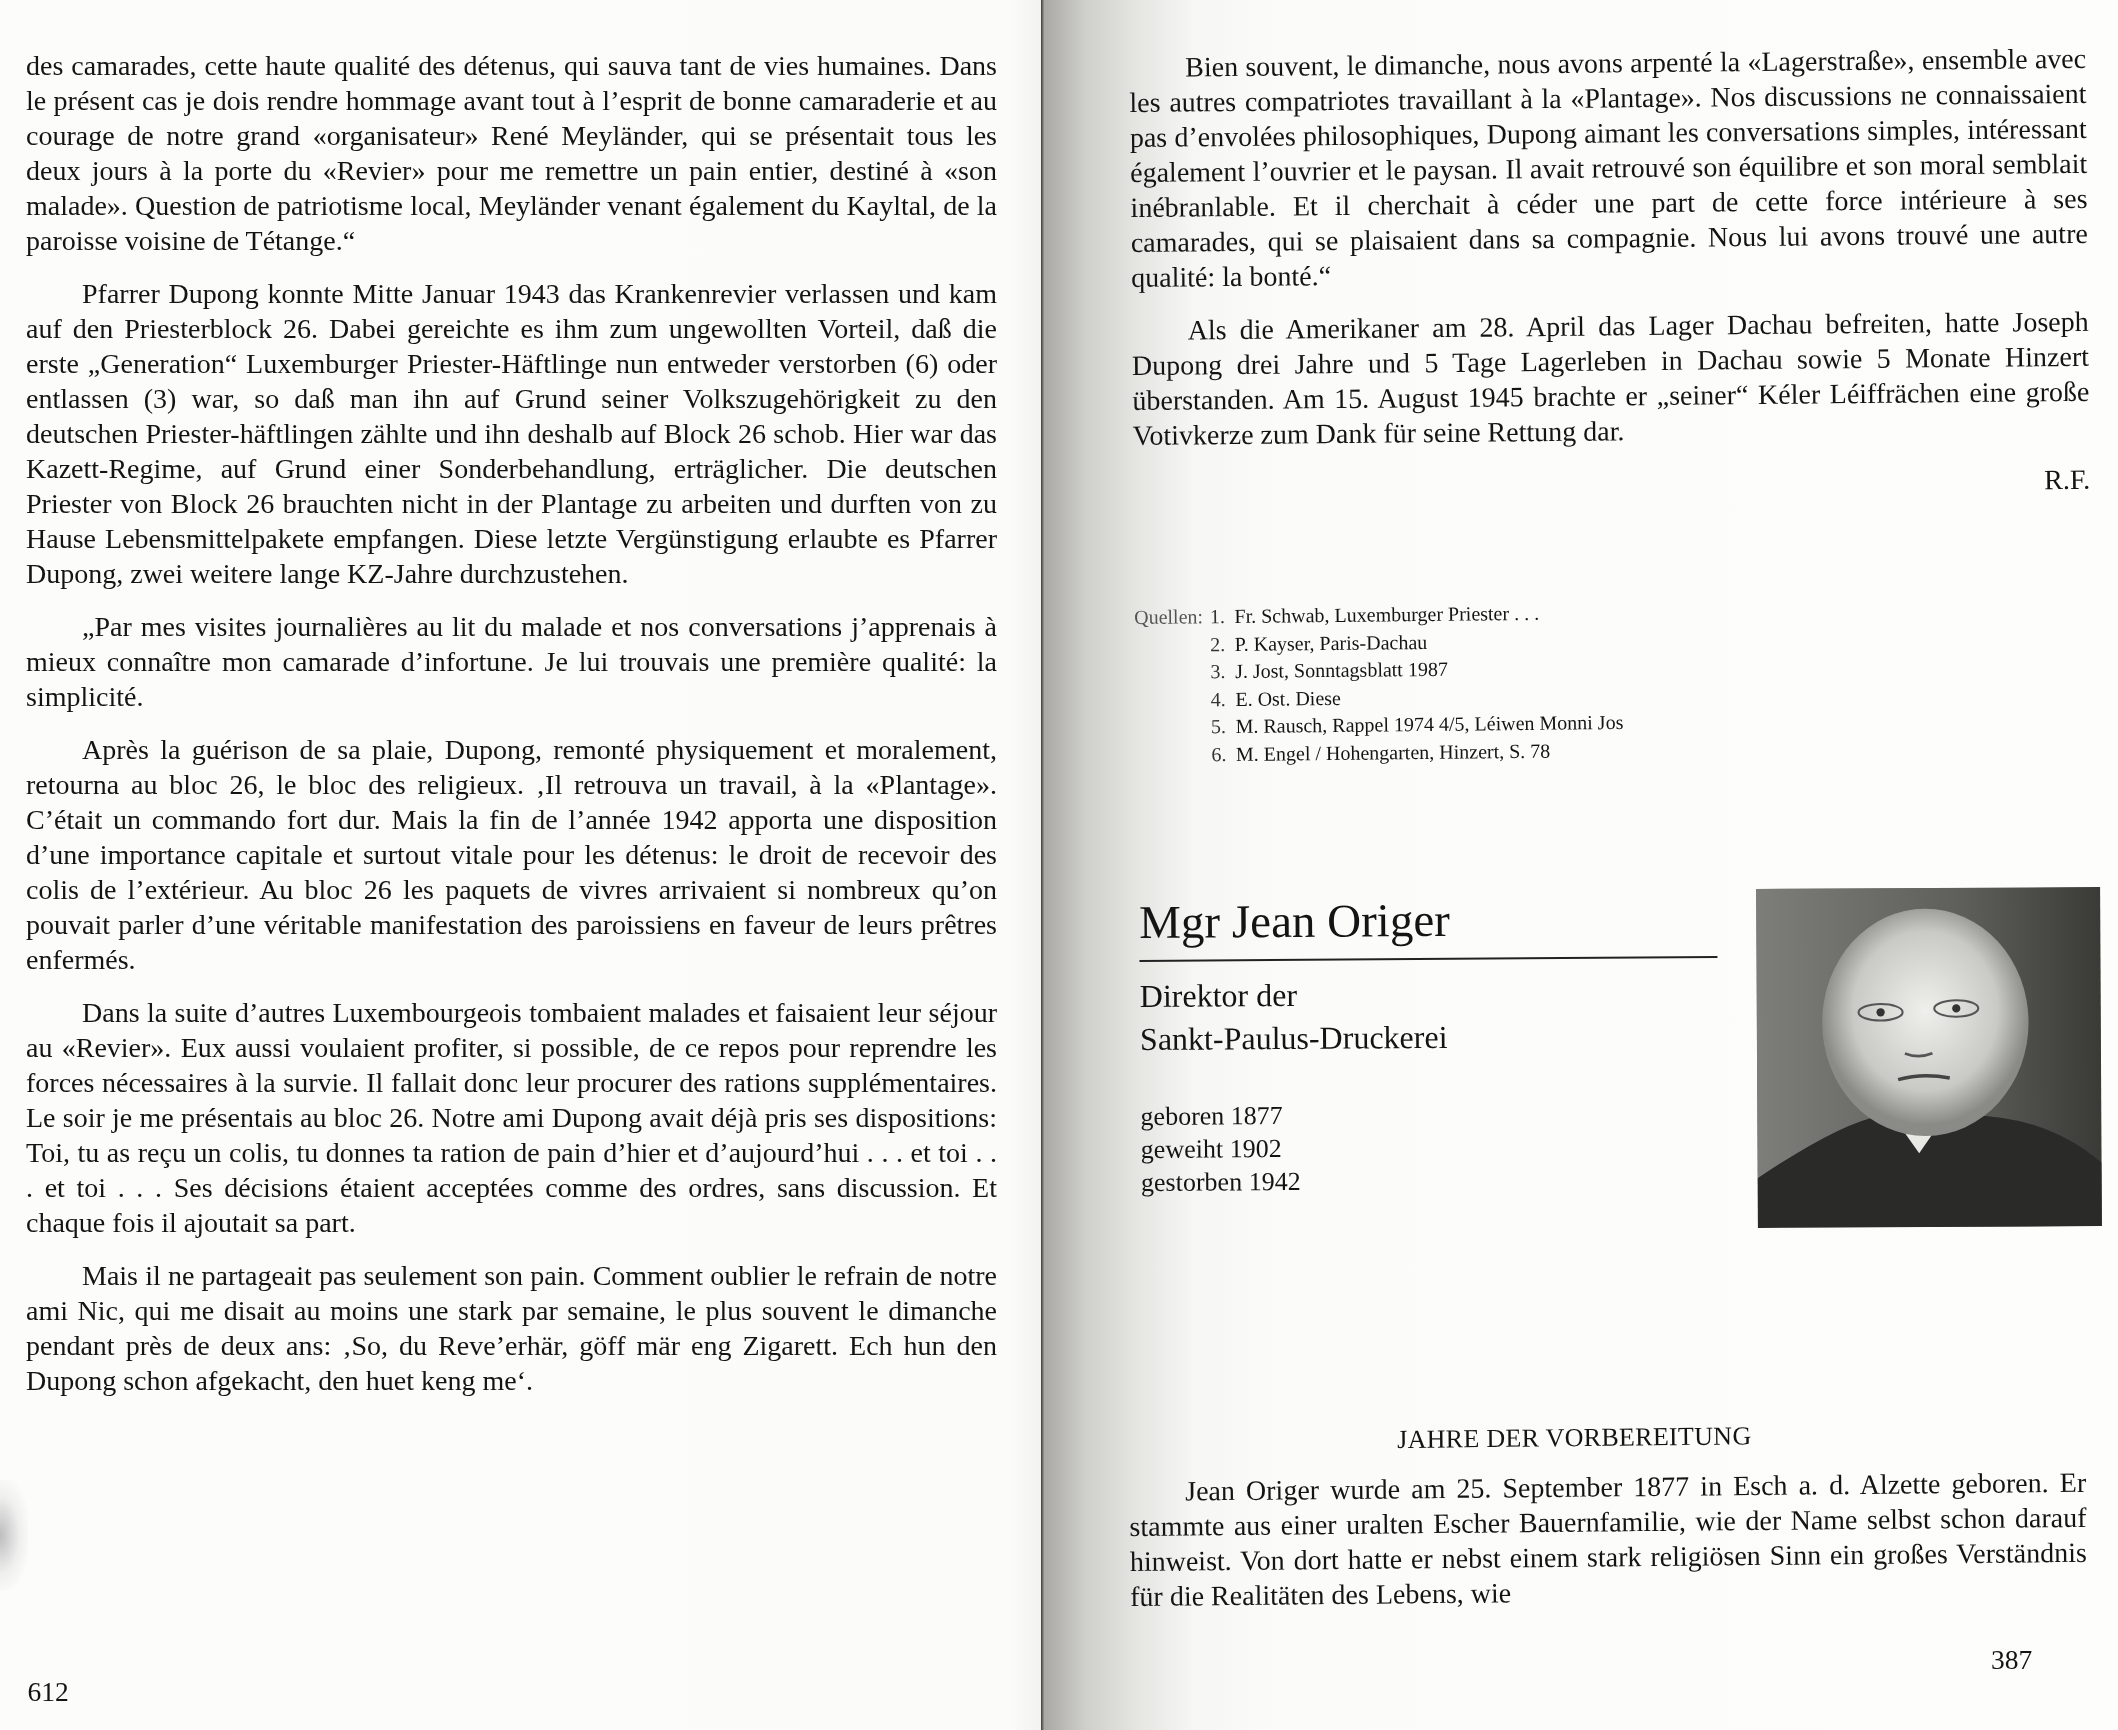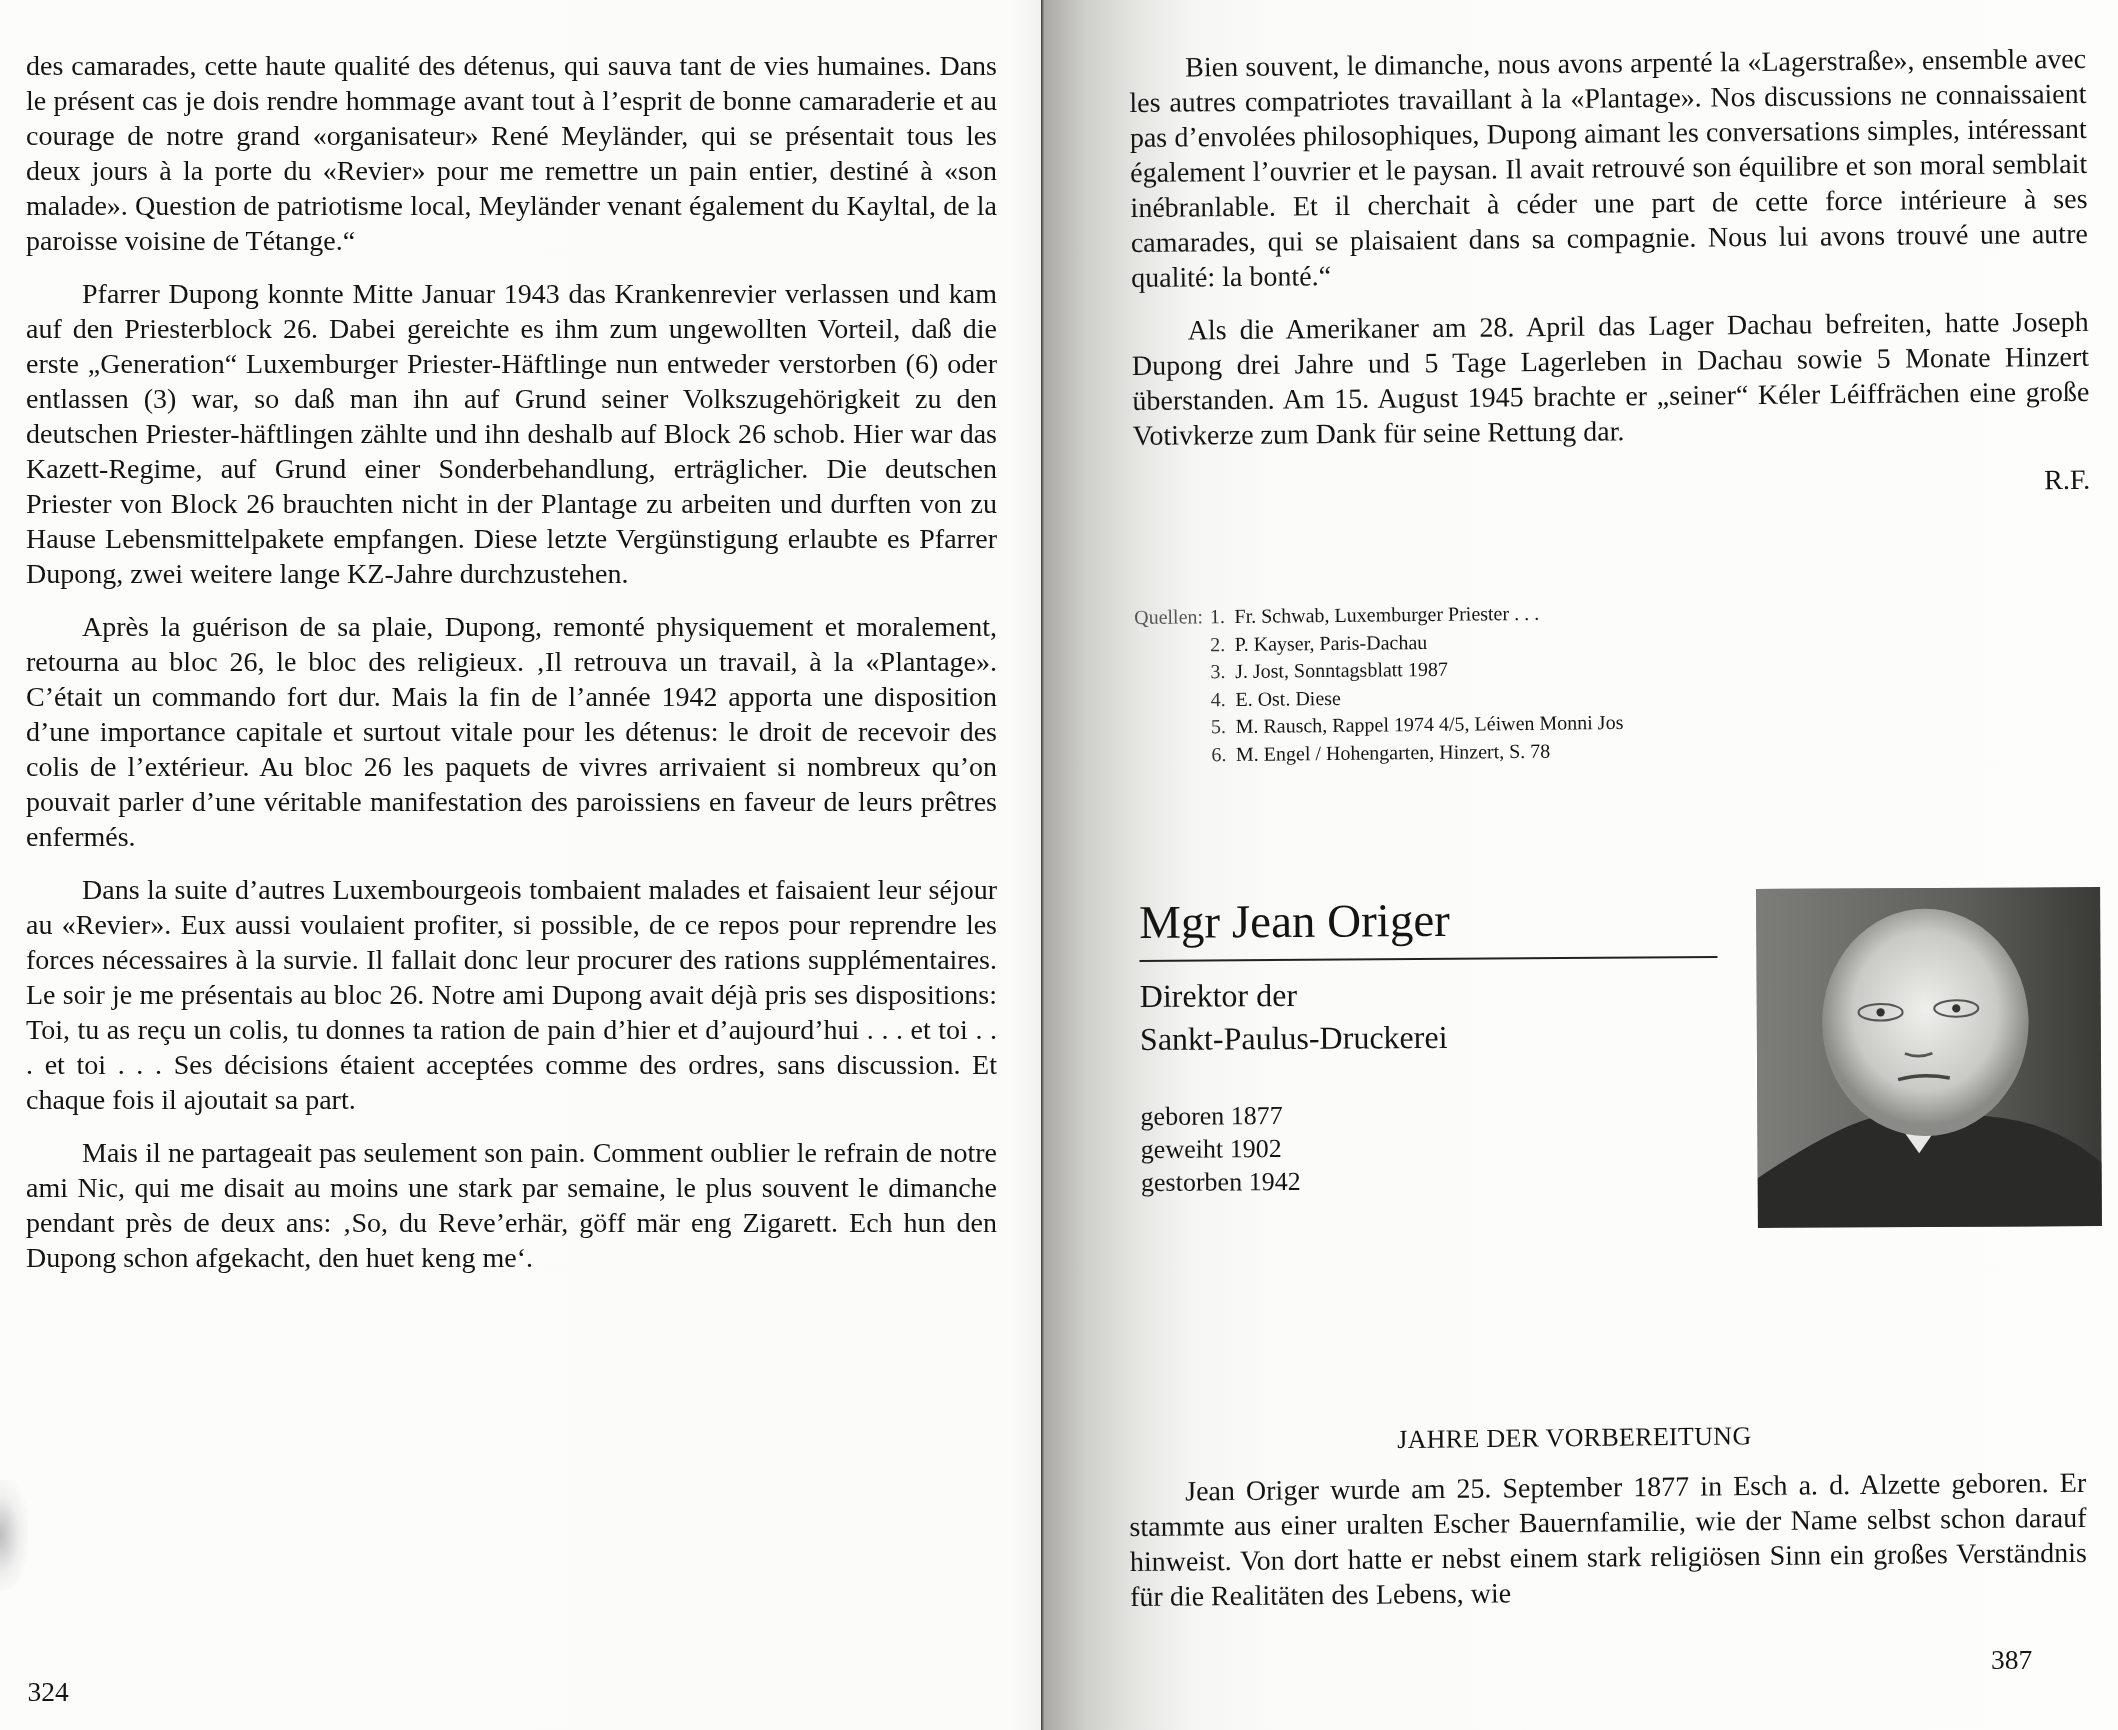--- a/index.html
+++ b/index.html
@@ -68,25 +68,26 @@
 </style>
 </head>
 <body>
 
 <div class="spread">
   <div class="page page-left">
     <div class="scan-blob"></div>
     <div class="text-block left-text">
       <p class="noindent">des camarades, cette haute qualité des détenus, qui sauva tant de vies humaines. Dans le présent cas je dois rendre hommage avant tout à l’esprit de bonne camaraderie et au courage de notre grand «organisateur» René Meyländer, qui se présentait tous les deux jours à la porte du «Revier» pour me remettre un pain entier, destiné à «son malade». Question de patriotisme local, Meyländer venant également du Kayltal, de la paroisse voisine de Tétange.“</p>
       <p class="indent gap">Pfarrer Dupong konnte Mitte Januar 1943 das Krankenrevier verlassen und kam auf den Priesterblock 26. Dabei gereichte es ihm zum ungewollten Vorteil, daß die erste „Generation“ Luxemburger Priester-Häftlinge nun entweder verstorben (6) oder entlassen (3) war, so daß man ihn auf Grund seiner Volkszugehörigkeit zu den deutschen Priester-häftlingen zählte und ihn deshalb auf Block 26 schob. Hier war das Kazett-Regime, auf Grund einer Sonderbehandlung, erträglicher. Die deutschen Priester von Block 26 brauchten nicht in der Plantage zu arbeiten und durften von zu Hause Lebensmittelpakete empfangen. Diese letzte Vergünstigung erlaubte es Pfarrer Dupong, zwei weitere lange KZ-Jahre durchzustehen.</p>
+      <p class="indent gap">„Par mes visites journalières au lit du malade et nos conversations j’apprenais à mieux connaître mon camarade d’infortune. Je lui trouvais une première qualité: la simplicité.</p>
       <p class="indent gap">Après la guérison de sa plaie, Dupong, remonté physiquement et moralement, retourna au bloc 26, le bloc des religieux. ‚Il retrouva un travail, à la «Plantage». C’était un commando fort dur. Mais la fin de l’année 1942 apporta une disposition d’une importance capitale et surtout vitale pour les détenus: le droit de recevoir des colis de l’extérieur. Au bloc 26 les paquets de vivres arrivaient si nombreux qu’on pouvait parler d’une véritable manifestation des paroissiens en faveur de leurs prêtres enfermés.</p>
       <p class="indent gap">Dans la suite d’autres Luxembourgeois tombaient malades et faisaient leur séjour au «Revier». Eux aussi voulaient profiter, si possible, de ce repos pour reprendre les forces nécessaires à la survie. Il fallait donc leur procurer des rations supplémentaires. Le soir je me présentais au bloc 26. Notre ami Dupong avait déjà pris ses dispositions: Toi, tu as reçu un colis, tu donnes ta ration de pain d’hier et d’aujourd’hui . . . et toi . . . et toi . . . Ses décisions étaient acceptées comme des ordres, sans discussion. Et chaque fois il ajoutait sa part.</p>
       <p class="indent gap">Mais il ne partageait pas seulement son pain. Comment oublier le refrain de notre ami Nic, qui me disait au moins une stark par semaine, le plus souvent le dimanche pendant près de deux ans: ‚So, du Reve’erhär, göff mär eng Zigarett. Ech hun den Dupong schon afgekacht, den huet keng me‘.</p>
     </div>
-    <div class="page-number pn-left">324</div>
+    <div class="page-number pn-left">612</div>
   </div>
 
   <div class="page page-right">
   </div>
   <div class="gutter-line"></div>
 
   <div class="text-block right-text">
     <p class="indent">Bien souvent, le dimanche, nous avons arpenté la «Lagerstraße», ensemble avec les autres compatriotes travaillant à la «Plantage». Nos discussions ne connaissaient pas d’envolées philosophiques, Dupong aimant les conversations simples, intéressant également l’ouvrier et le paysan. Il avait retrouvé son équilibre et son moral semblait inébranlable. Et il cherchait à céder une part de cette force intérieure à ses camarades, qui se plaisaient dans sa compagnie. Nous lui avons trouvé une autre qualité: la bonté.“</p>
     <p class="indent gap">Als die Amerikaner am 28. April das Lager Dachau befreiten, hatte Joseph Dupong drei Jahre und 5 Tage Lagerleben in Dachau sowie 5 Monate Hinzert überstanden. Am 15. August 1945 brachte er „seiner“ Kéler Léiffrächen eine große Votivkerze zum Dank für seine Rettung dar.</p>
     <p class="signature">R.F.</p>

